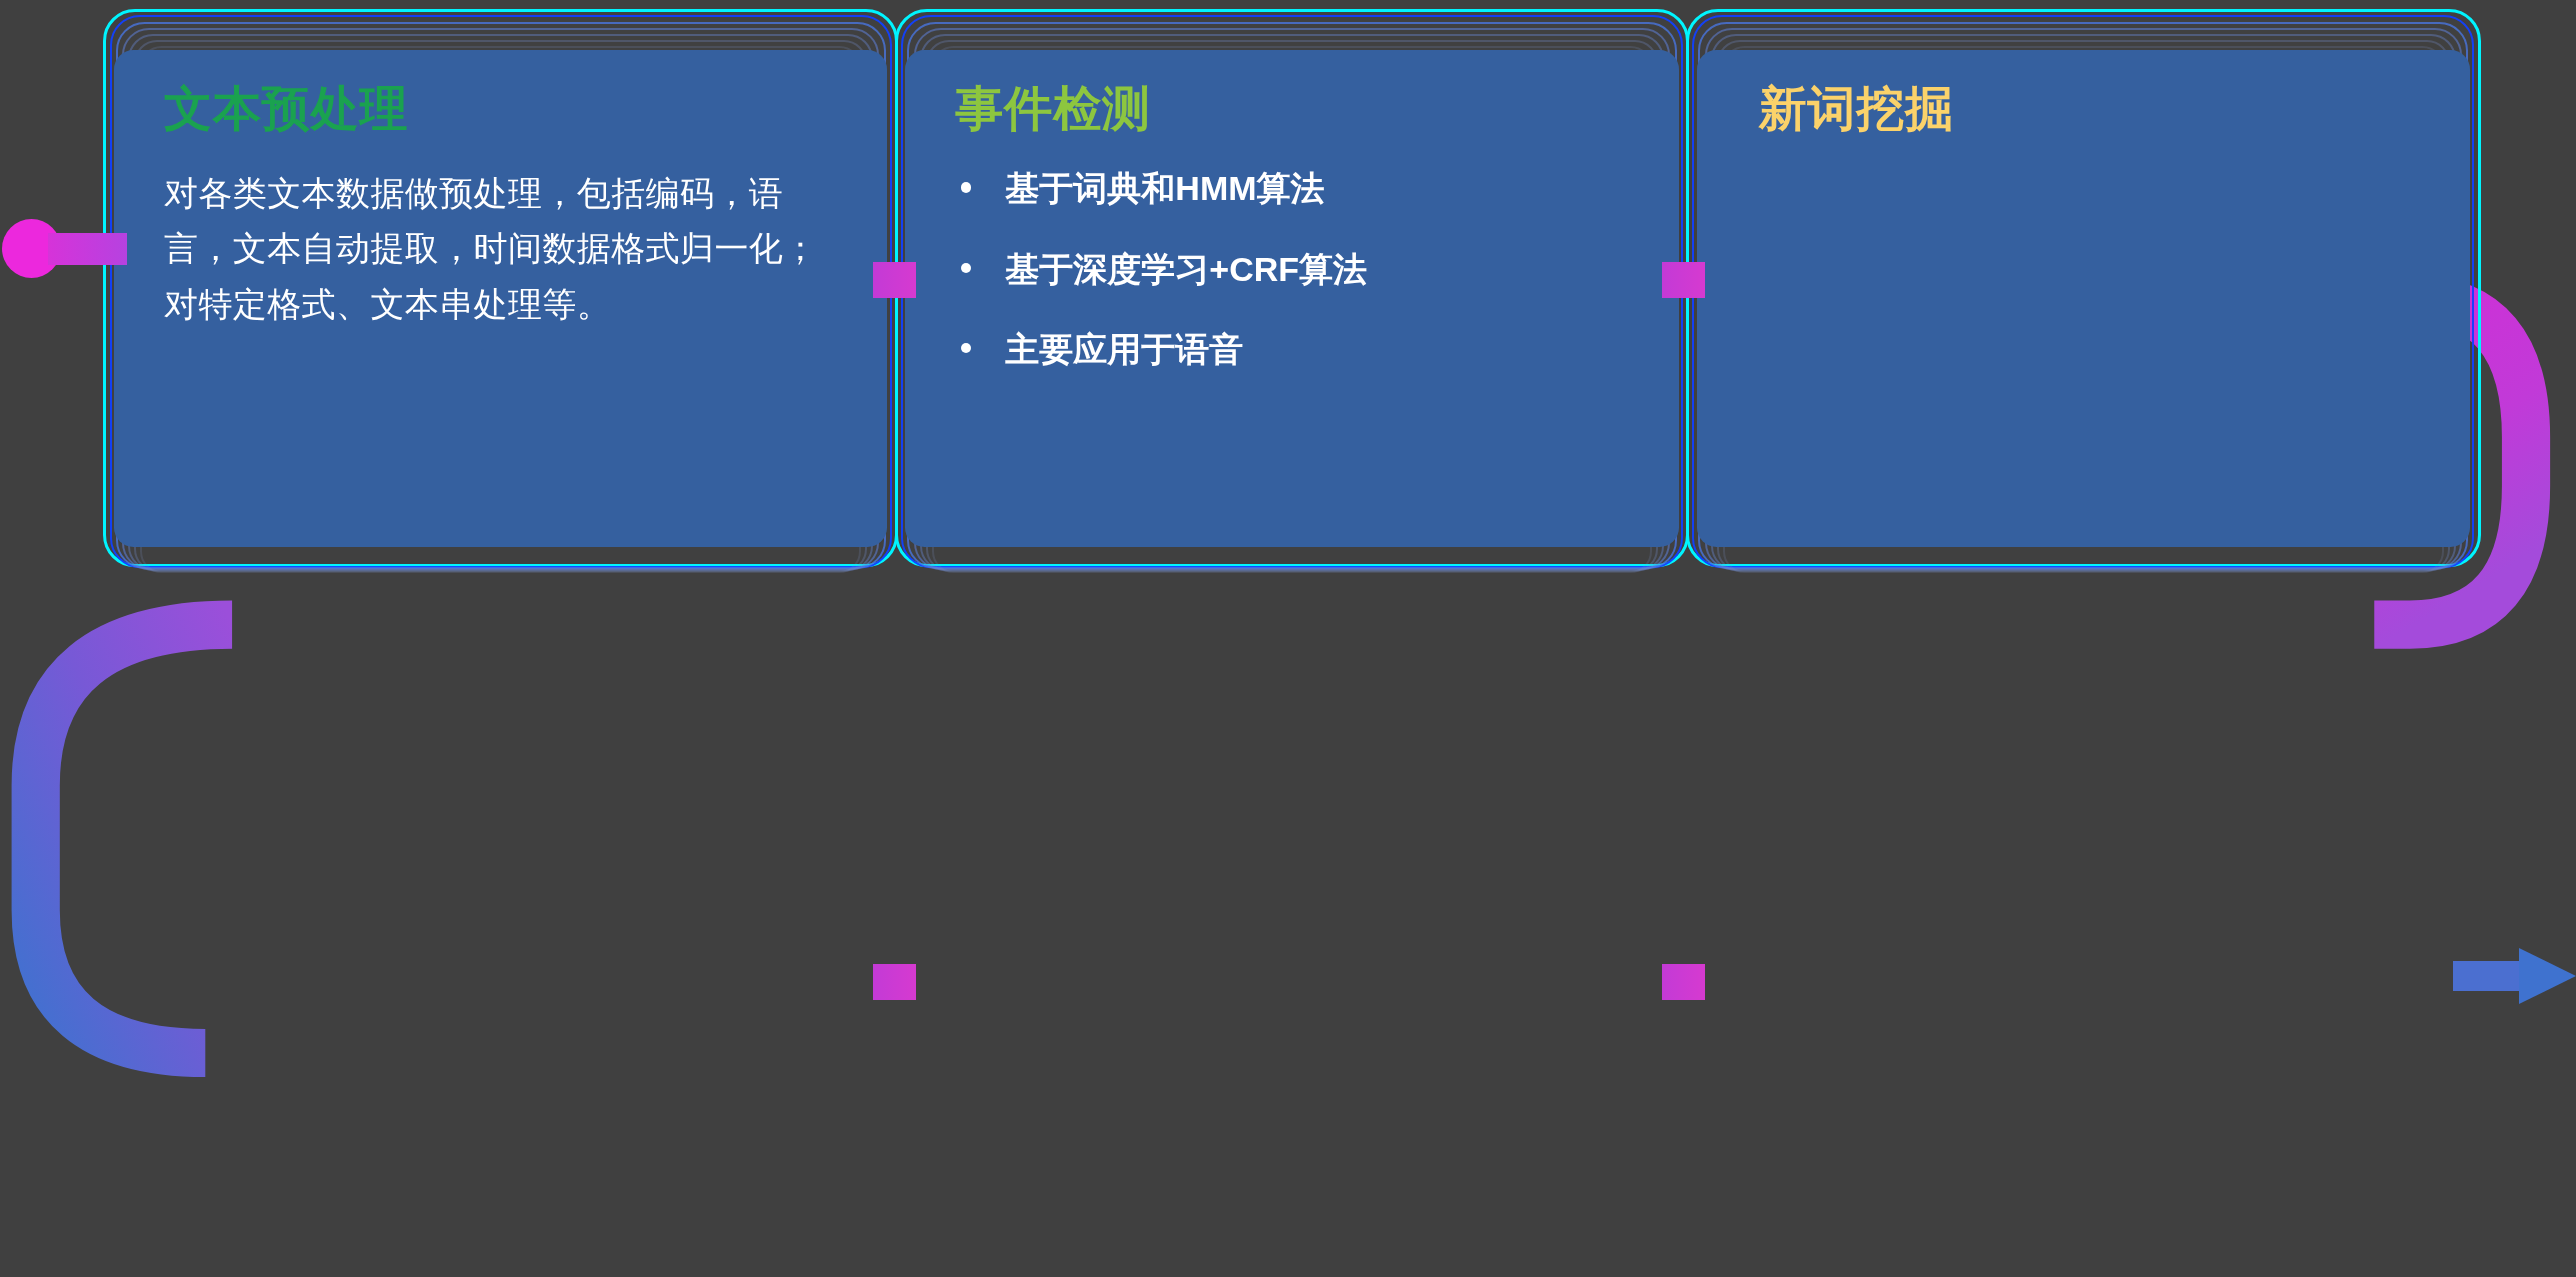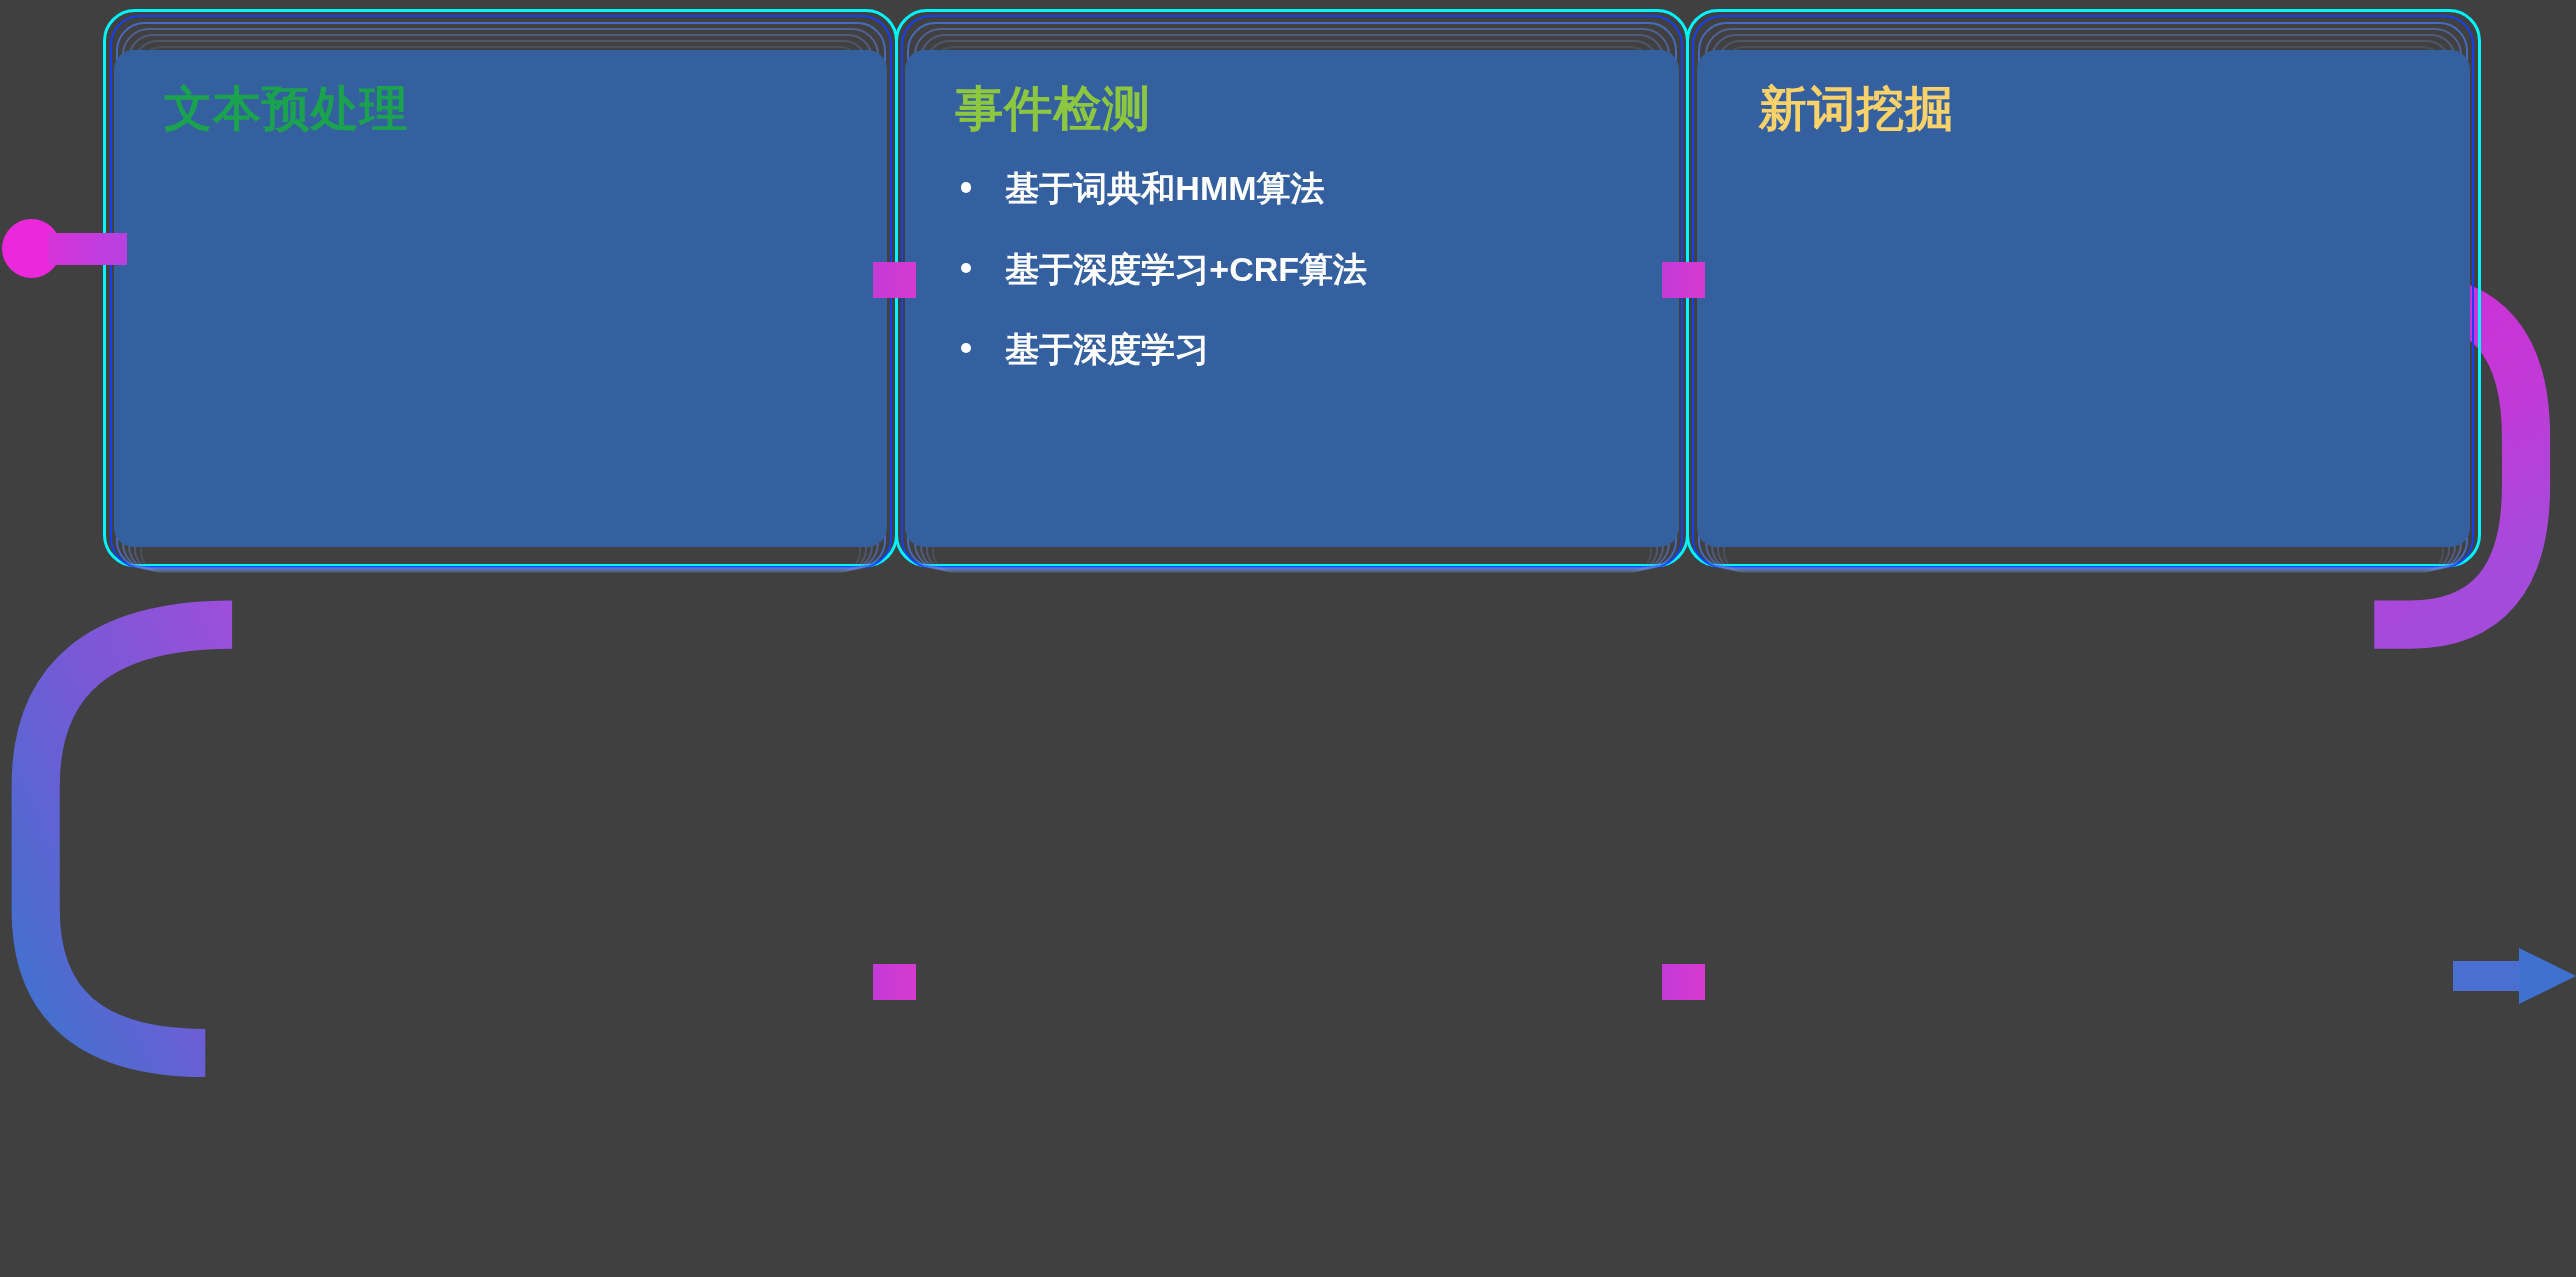--- a/index.html
+++ b/index.html
@@ -212,38 +212,41 @@
           <div class="glow-ring" style="inset: 0px; border-color: rgb(0, 245, 255); opacity: 1; border-width: 3.6px; border-radius: 32px;"></div>
           <div class="glow-ring" style="inset: 6.2px 6.2px -0.9px; border-color: rgb(17, 64, 255); opacity: 0.95; border-width: 2.7px; border-radius: 30px;"></div>
           <div class="glow-ring" style="inset: 12.5px 12.5px -1.9px; border-color: rgb(74, 120, 232); opacity: 0.75; border-width: 2.7px; border-radius: 28.6px;"></div>
           <div class="glow-ring" style="inset: 19px 19px -2.8px; border-color: rgb(95, 127, 216); opacity: 0.55; border-width: 2.7px; border-radius: 27px;"></div>
           <div class="glow-ring" style="inset: 25px 25px -3.7px; border-color: rgb(106, 135, 212); opacity: 0.4; border-width: 2.7px; border-radius: 25px;"></div>
           <div class="glow-ring" style="inset: 31px 31px -4.7px; border-color: rgb(117, 144, 207); opacity: 0.28; border-width: 2.7px; border-radius: 23px;"></div>
           <div class="glow-ring" style="inset: 37px 37px -5.6px; border-color: rgb(127, 152, 204); opacity: 0.18; border-width: 2.7px; border-radius: 21.4px;"></div>
         </div>
         <div class="card-face">
           <div class="card-title t-green">文本预处理</div>
+          <div class="card-body">
+            <p>对各类文本数据做预处理，包括编码，语言，文本自动提取，时间数据格式归一化；对特定格式、文本串处理等。</p>
+          </div>
         </div>
       </div>
       <div class="card">
         <div class="glow-frame" style="inset: 0px -10.7px;">
           <div class="glow-ring" style="inset: 0px; border-color: rgb(0, 245, 255); opacity: 1; border-width: 3.6px; border-radius: 32px;"></div>
           <div class="glow-ring" style="inset: 6.2px 6.2px -0.9px; border-color: rgb(17, 64, 255); opacity: 0.95; border-width: 2.7px; border-radius: 30px;"></div>
           <div class="glow-ring" style="inset: 12.5px 12.5px -1.9px; border-color: rgb(74, 120, 232); opacity: 0.75; border-width: 2.7px; border-radius: 28.6px;"></div>
           <div class="glow-ring" style="inset: 19px 19px -2.8px; border-color: rgb(95, 127, 216); opacity: 0.55; border-width: 2.7px; border-radius: 27px;"></div>
           <div class="glow-ring" style="inset: 25px 25px -3.7px; border-color: rgb(106, 135, 212); opacity: 0.4; border-width: 2.7px; border-radius: 25px;"></div>
           <div class="glow-ring" style="inset: 31px 31px -4.7px; border-color: rgb(117, 144, 207); opacity: 0.28; border-width: 2.7px; border-radius: 23px;"></div>
           <div class="glow-ring" style="inset: 37px 37px -5.6px; border-color: rgb(127, 152, 204); opacity: 0.18; border-width: 2.7px; border-radius: 21.4px;"></div>
         </div>
         <div class="card-face">
           <div class="card-title t-lime">事件检测</div>
           <ul class="bullets">
             <li><span class="dot"></span><span>基于词典和HMM算法</span></li>
             <li><span class="dot"></span><span>基于深度学习+CRF算法</span></li>
-            <li><span class="dot"></span><span>基于深度学习</span></li>
+            <li><span class="dot"></span><span>主要应用于语音</span></li>
           </ul>
         </div>
       </div>
       <div class="card">
         <div class="glow-frame" style="inset: 0px -10.7px;">
           <div class="glow-ring" style="inset: 0px; border-color: rgb(0, 245, 255); opacity: 1; border-width: 3.6px; border-radius: 32px;"></div>
           <div class="glow-ring" style="inset: 6.2px 6.2px -0.9px; border-color: rgb(17, 64, 255); opacity: 0.95; border-width: 2.7px; border-radius: 30px;"></div>
           <div class="glow-ring" style="inset: 12.5px 12.5px -1.9px; border-color: rgb(74, 120, 232); opacity: 0.75; border-width: 2.7px; border-radius: 28.6px;"></div>
           <div class="glow-ring" style="inset: 19px 19px -2.8px; border-color: rgb(95, 127, 216); opacity: 0.55; border-width: 2.7px; border-radius: 27px;"></div>
           <div class="glow-ring" style="inset: 25px 25px -3.7px; border-color: rgb(106, 135, 212); opacity: 0.4; border-width: 2.7px; border-radius: 25px;"></div>

